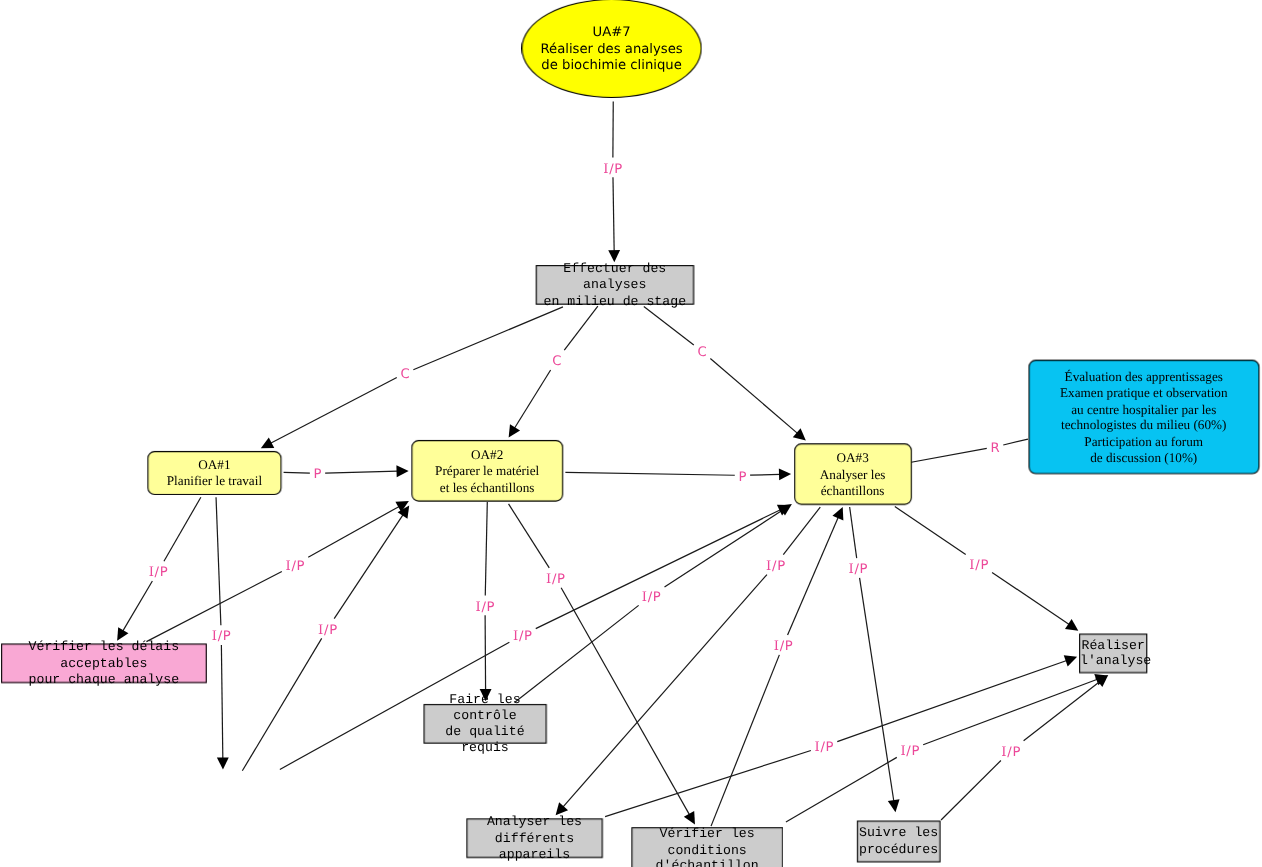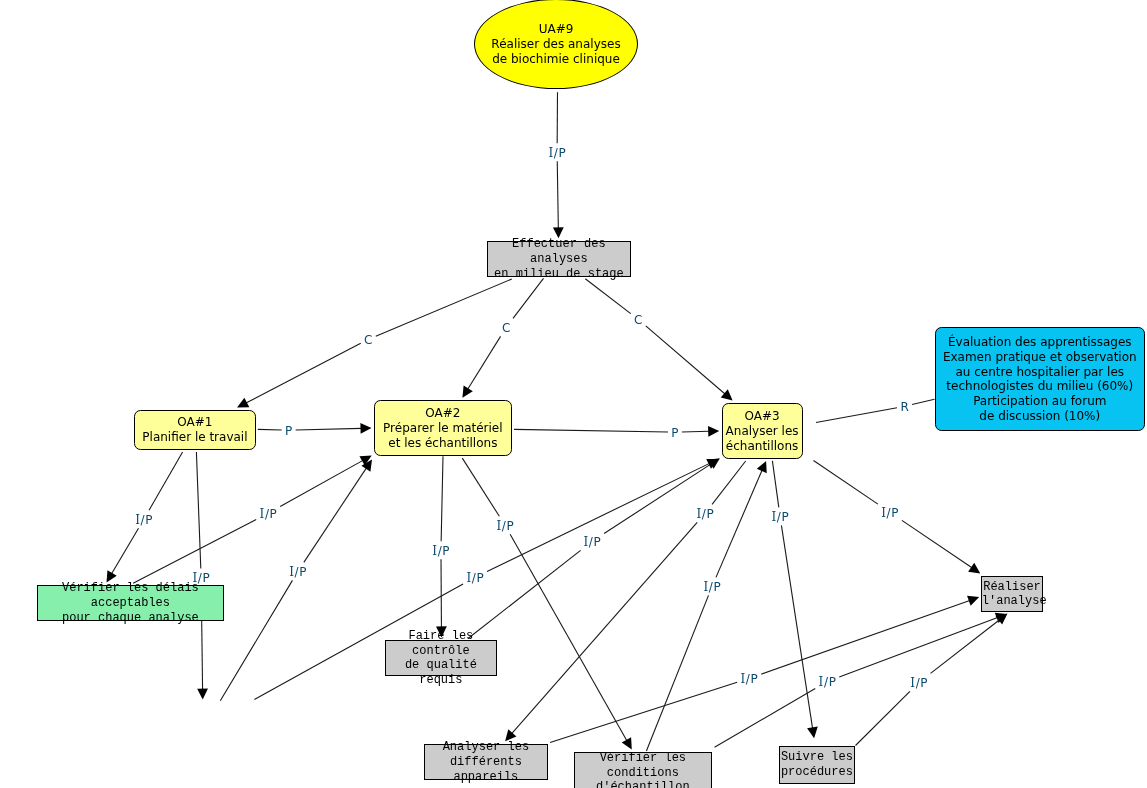--- a/index.html
+++ b/index.html
@@ -5,23 +5,23 @@
   html,body{margin:0;padding:0;background:#ffffff;}
   body{width:1147px;height:788px;overflow:hidden;
        font-family:"DejaVu Sans",sans-serif;-webkit-font-smoothing:antialiased;}
   #canvas{position:relative;width:1147px;height:788px;background:#fff;will-change:opacity;}
   svg#edges{position:absolute;left:0;top:0;width:1147px;height:788px;display:block;}
   .node{position:absolute;box-sizing:border-box;
         font-family:"DejaVu Sans",sans-serif;font-size:12px;line-height:14.65px;
         color:#000;display:flex;align-items:center;justify-content:center;text-align:center;will-change:opacity;}
   .node > span{display:block;width:100%;will-change:opacity;position:relative;top:0.35px;}
   .n-rect{border:1.5px solid #000;background:#cccccc;font-family:Liberation Mono, monospace;}
-  .n-round{border:1.5px solid #000;background:#ffff99;border-radius:6.5px;}
+  .n-round{border:1.5px solid #000;background:#ffff99;border-radius:6.5px;font-family:Liberation Serif, serif;}
   .n-ell{border:1.2px solid #000;background:#ffff00;border-radius:50%;}
-  .elab{position:absolute;font-family:"DejaVu Sans",sans-serif;font-size:12px;color:#0c4a6e;
+  .elab{position:absolute;font-family:"DejaVu Sans",sans-serif;font-size:12px;color:#ec4899;
         white-space:nowrap;line-height:12px;letter-spacing:0.65px;will-change:opacity;}
   .elab .ser{font-family:"DejaVu Serif",serif;}
 </style>
 </head>
 <body>
 
 <div id="canvas">
   <svg id="edges" viewBox="0 0 1147 788" shape-rendering="geometricPrecision">
       <g>
         <line x1="557.50" y1="92.30" x2="557.16" y2="143.20" stroke="#1a1a1a" stroke-width="1.1" stroke-linecap="butt"></line>
@@ -128,21 +128,21 @@
         <polygon points="1007.00,614.00 998.60,622.92 994.80,612.81" fill="#000000"></polygon>
       </g>
       <g>
         <line x1="855.50" y1="745.50" x2="909.91" y2="691.35" stroke="#1a1a1a" stroke-width="1.1" stroke-linecap="butt"></line>
         <line x1="930.54" y1="673.35" x2="999.60" y2="619.73" stroke="#1a1a1a" stroke-width="1.1" stroke-linecap="butt"></line>
         <polygon points="1007.50,613.60 1002.12,624.61 995.50,616.08" fill="#000000"></polygon>
       </g>
     </svg>
   <div class="node n-ell" style="left: 474px; top: -0.8px; width: 164px; height: 89.8px; background: rgb(255, 255, 0);">
     <span class="lines">
-      <span class="ln">UA#9</span><br>
+      <span class="ln">UA#7</span><br>
       <span class="ln">Réaliser des analyses</span><br>
       <span class="ln">de biochimie clinique</span>
     </span>
   </div>
   <div class="node n-rect" style="left: 486.7px; top: 240.7px; width: 144.4px; height: 36.4px; background: rgb(204, 204, 204);">
     <span class="lines">
       <span class="ln">Effectuer des analyses</span><br>
       <span class="ln">en milieu de stage</span>
     </span>
   </div>
@@ -152,38 +152,38 @@
       <span class="ln">Planifier le travail</span>
     </span>
   </div>
   <div class="node n-round" style="left: 373.6px; top: 399.8px; width: 138.5px; height: 56.4px; background: rgb(255, 255, 153);">
     <span class="lines">
       <span class="ln">OA#2</span><br>
       <span class="ln">Préparer le matériel</span><br>
       <span class="ln">et les échantillons</span>
     </span>
   </div>
-  <div class="node n-round" style="left: 721.6px; top: 402.7px; width: 81px; height: 56.5px; background: rgb(255, 255, 153);">
+  <div class="node n-round" style="left: 721.6px; top: 402.7px; width: 107px; height: 56.5px; background: rgb(255, 255, 153);">
     <span class="lines">
       <span class="ln">OA#3</span><br>
       <span class="ln">Analyser les</span><br>
       <span class="ln">échantillons</span>
     </span>
   </div>
   <div class="node n-round" style="left: 934.7px; top: 326.8px; width: 210.2px; height: 104.4px; background: rgb(7, 195, 242);">
     <span class="lines">
       <span class="ln">Évaluation des apprentissages</span><br>
       <span class="ln">Examen pratique et observation</span><br>
       <span class="ln">au centre hospitalier par les</span><br>
       <span class="ln">technologistes du milieu (60%)</span><br>
       <span class="ln">Participation au forum</span><br>
       <span class="ln">de discussion (10%)</span>
     </span>
   </div>
-  <div class="node n-rect" style="left: 0.5px; top: 584.8px; width: 187.8px; height: 36.2px; background: #86efac; margin-left: 36px;">
+  <div class="node n-rect" style="left: 0.5px; top: 584.8px; width: 187.8px; height: 36.2px; background: #f9a8d4;">
     <span class="lines">
       <span class="ln">Vérifier les délais acceptables</span><br>
       <span class="ln">pour chaque analyse</span>
     </span>
   </div>
   <div class="node n-rect" style="left: 384.7px; top: 639.7px; width: 112.4px; height: 36.4px; background: rgb(204, 204, 204);">
     <span class="lines">
       <span class="ln">Faire les contrôle</span><br>
       <span class="ln">de qualité requis</span>
     </span>

